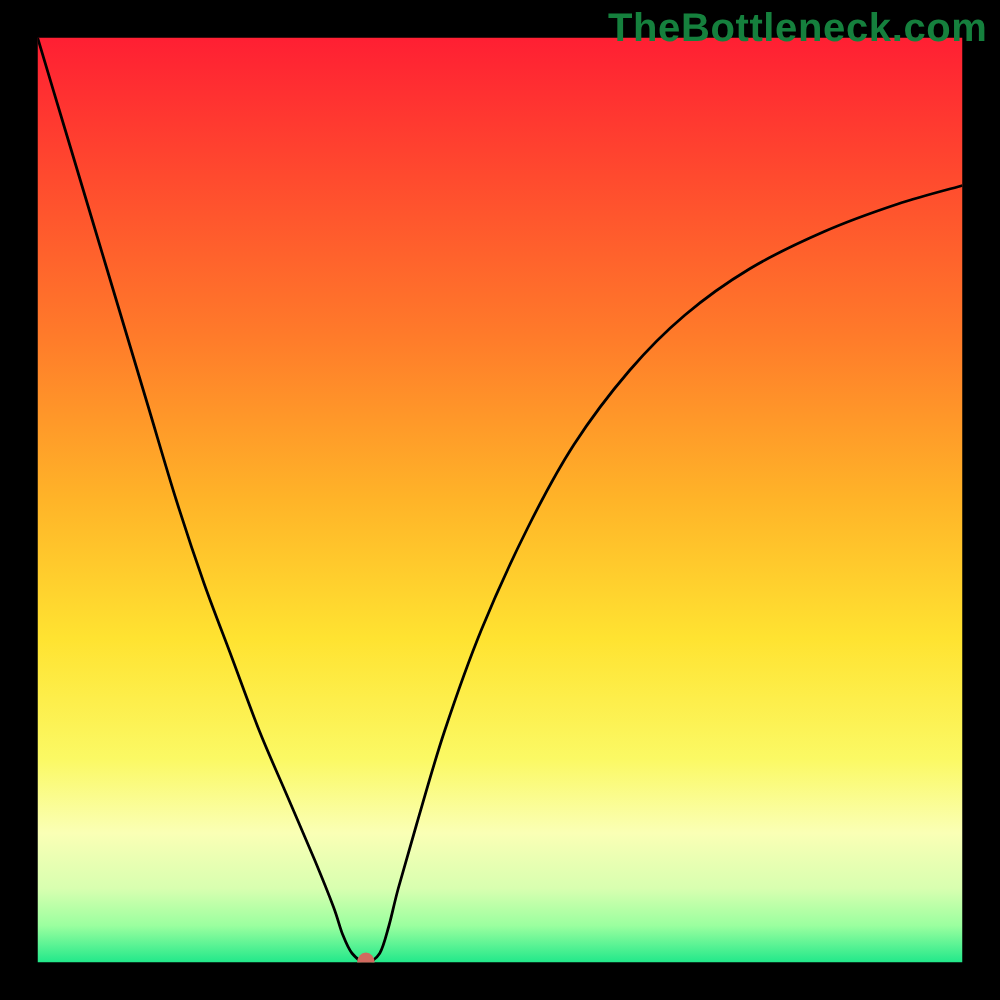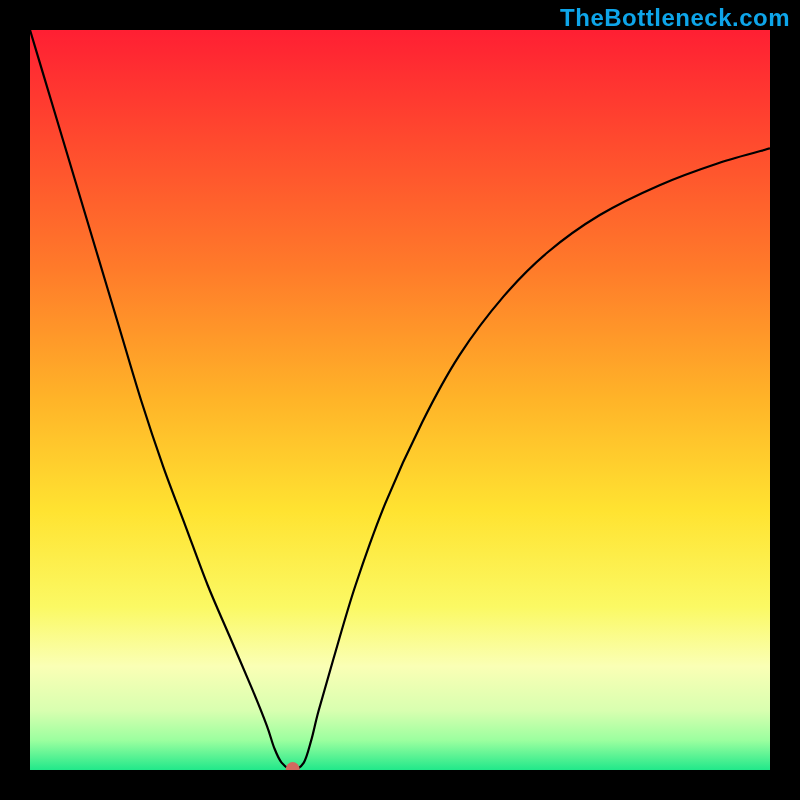--- a/index.html
+++ b/index.html
@@ -8,23 +8,23 @@
     position: relative;
     width: 800px;
     height: 800px;
     background: #000;
   }
   .watermark {
     position: absolute;
     top: 4px;
     right: 10px;
     font-family: Arial, Helvetica, sans-serif;
-    font-size: 24px;
+    font-size: 32px;
     font-weight: 600;
-    color: #0ea5e9;
+    color: #15803d;
     letter-spacing: 0.5px;
     z-index: 10;
   }
   .plot {
     position: absolute;
     left: 30px;
     top: 30px;
     width: 740px;
     height: 740px;
   }

